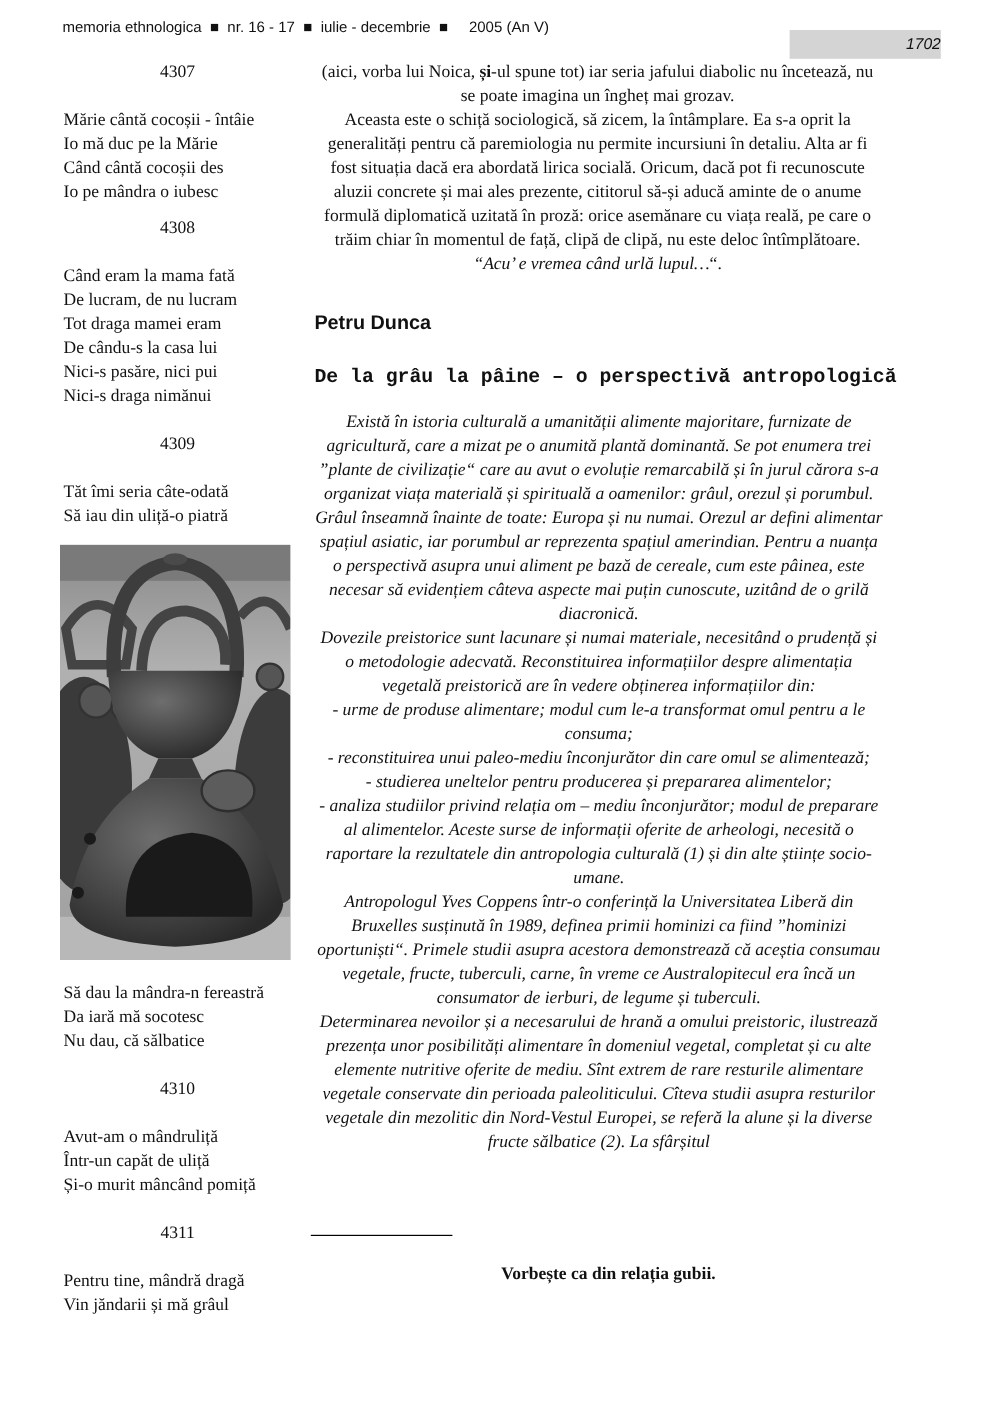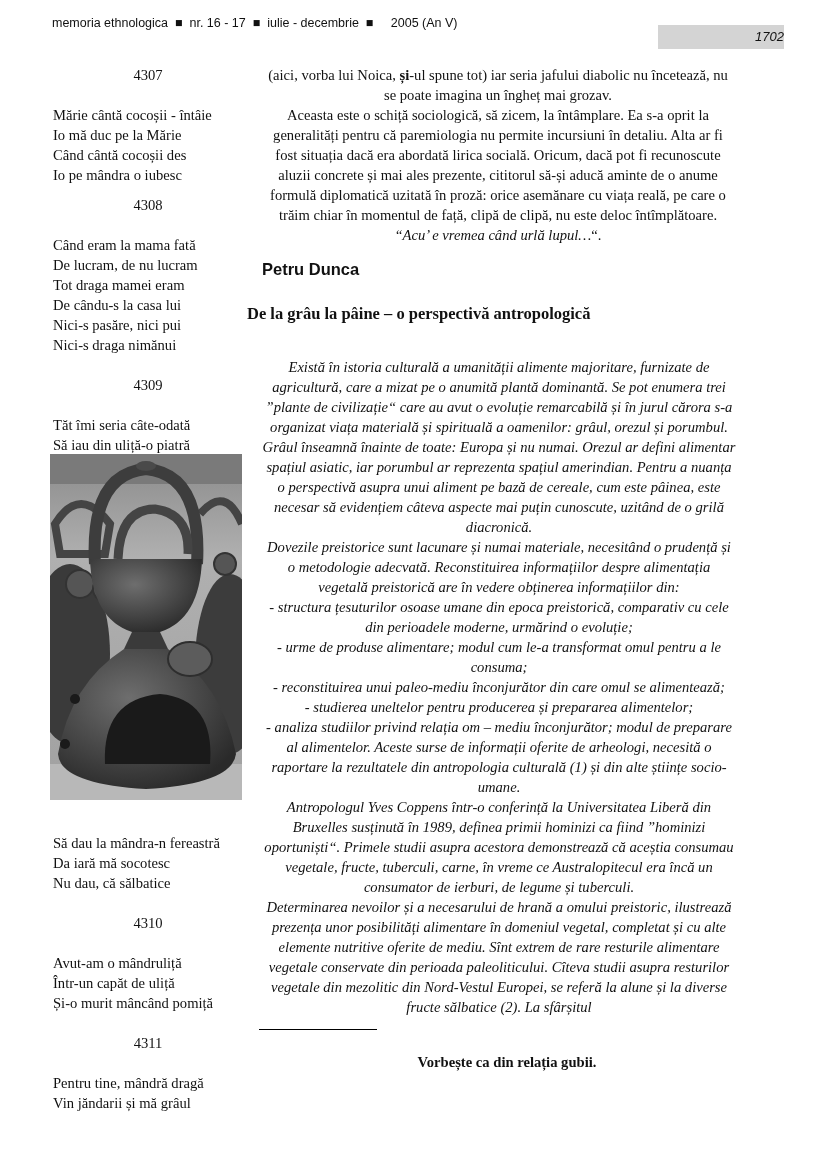--- a/index.html
+++ b/index.html
@@ -1,30 +1,30 @@
 <!DOCTYPE html>
 <html><head>
 <meta charset="utf-8">
 <style>
   html, body { margin:0; padding:0; background:#fff; }
   body { width:826px; height:1169px; position:relative; overflow:hidden; color:#111; }
   .header { position:absolute; left:52px; top:13px; width:682px; height:24px; font-family:"Liberation Sans", sans-serif; font-size:12.5px; }
   .header .running { position:absolute; left:0; top:3px; white-space:pre; }
   .header .pagebox { position:absolute; left:606px; top:0; width:126px; height:24px; background:#d4d4d4; text-align:right; line-height:24px; font-style:italic; font-size:13px;margin-top:12px; }
-  .serif { font-family:"Liberation Serif", serif; font-size:14.6px; line-height:20px;margin-top:15px; }
+  .serif { font-family:"Liberation Serif", serif; font-size:14.6px; line-height:20px; }
   .leftcol { position:absolute; left:53px; top:50px; width:190px; }
   .num { text-align:center; width:190px; margin-left:0; }
   .poem-line { white-space:nowrap; }
   .gap-s { height:10px; }
   .gap-m { height:20px; }
   .photo { position:absolute; left:50px; top:454px; width:192px; height:346px; overflow:hidden; background:#9a9a9a; }
   .rightcol { position:absolute; left:262px; top:50px; width:472px; }
   .p { margin:0; text-align:center; }
   .author { font-family:"Liberation Sans", sans-serif; font-weight:bold; font-size:16.5px; margin:0; position:absolute; left:262px; top:260px; }
-  .title { font-family:Liberation Serif, serif; font-weight:bold; font-size:16.5px; margin:0; position:absolute; left:247px; top:304px; white-space:nowrap; }
+  .title { font-family:Liberation Mono, monospace; font-weight:bold; font-size:16.5px; margin:0; position:absolute; left:262px; top:304px; white-space:nowrap; }
   .body2 { position:absolute; left:262px; top:342px; width:474px;font-style:italic; }
   .footrule { position:absolute; left:259px; top:1029px; width:118px; border-top:1px solid #000; }
   .proverb { position:absolute; left:262px; top:1054px; width:490px; text-align:center; font-family:"Liberation Serif", serif; font-weight:bold; font-size:14.6px; }
   b.sb { font-weight:bold; }
 </style>
 </head>
 <body>
 
 <div class="header">
   <span class="running">memoria ethnologica  ■  nr. 16 - 17  ■  iulie - decembrie  ■     2005 (An V)</span>
@@ -118,21 +118,20 @@
   <p class="p"><span>(aici, vorba lui Noica, </span><b class="sb">și</b><span>-ul spune tot) iar seria jafului diabolic nu</span> <span>încetează, nu se poate imagina un îngheț mai grozav.</span></p>
   <p class="p"><span>Aceasta este o schiță sociologică, să zicem, la întâmplare. Ea s-a oprit la generalități pentru că paremiologia nu permite incursiuni în detaliu. Alta ar fi fost situația dacă era abordată lirica socială. Oricum, dacă pot fi recunoscute aluzii concrete și mai ales prezente, cititorul să-și aducă aminte de o anume formulă diplomatică uzitată în proză: orice asemănare cu viața reală, pe care o trăim chiar în momentul de față, clipă de clipă, nu este deloc întîmplătoare. </span><i>“Acu’ e vremea când urlă lupul…</i><span>“.</span></p>
 </div>
 
 <h2 class="author">Petru Dunca</h2>
 <h1 class="title">De la grâu la pâine – o perspectivă antropologică</h1>
 
 <div class="body2 serif">
   <p class="p">Există în istoria culturală a umanității alimente majoritare, furnizate de agricultură, care a mizat pe o anumită plantă dominantă. Se pot enumera trei ”plante de civilizație“ care au avut o evoluție remarcabilă și în jurul cărora s-a organizat viața materială și spirituală a oamenilor: grâul, orezul și porumbul. Grâul înseamnă înainte de toate: Europa și nu numai. Orezul ar defini alimentar spațiul asiatic, iar porumbul ar reprezenta spațiul amerindian. Pentru a nuanța o perspectivă asupra unui aliment pe bază de cereale, cum este pâinea, este necesar să evidențiem câteva aspecte mai puțin cunoscute, uzitând de o grilă diacronică.</p>
   <p class="p">Dovezile preistorice sunt lacunare și numai materiale, necesitând o prudență și o metodologie adecvată. Reconstituirea informațiilor despre alimentația vegetală preistorică are în vedere obținerea informațiilor din:</p>
-  <p class="p">- structura țesuturilor osoase umane din epoca preistorică, comparativ cu cele din perioadele moderne, urmărind o evoluție;</p>
   <p class="p">- urme de produse alimentare; modul cum le-a transformat omul pentru a le consuma;</p>
   <p class="p">- reconstituirea unui paleo-mediu înconjurător din care omul se alimentează;</p>
   <p class="p">- studierea uneltelor pentru producerea și prepararea alimentelor;</p>
   <p class="p">- analiza studiilor privind relația om – mediu înconjurător; modul de preparare al alimentelor. Aceste surse de informații oferite de arheologi, necesită o raportare la rezultatele din antropologia culturală (1) și din alte științe socio-umane.</p>
   <p class="p">Antropologul Yves Coppens într-o conferință la Universitatea Liberă din Bruxelles susținută în 1989, definea primii hominizi ca fiind ”hominizi oportuniști“. Primele studii asupra acestora demonstrează că aceștia consumau vegetale, fructe, tuberculi, carne, în vreme ce Australopitecul era încă un consumator de ierburi, de legume și tuberculi.</p>
   <p class="p">Determinarea nevoilor și a necesarului de hrană a omului preistoric, ilustrează prezența unor posibilități alimentare în domeniul vegetal, completat și cu alte elemente nutritive oferite de mediu. Sînt extrem de rare resturile alimentare vegetale conservate din perioada paleoliticului. Cîteva studii asupra resturilor vegetale din mezolitic din Nord-Vestul Europei, se referă la alune și la diverse fructe sălbatice (2). La sfârșitul</p>
 </div>
 
 <div class="footrule"></div>
 <div class="proverb">Vorbește ca din relația gubii.</div>

